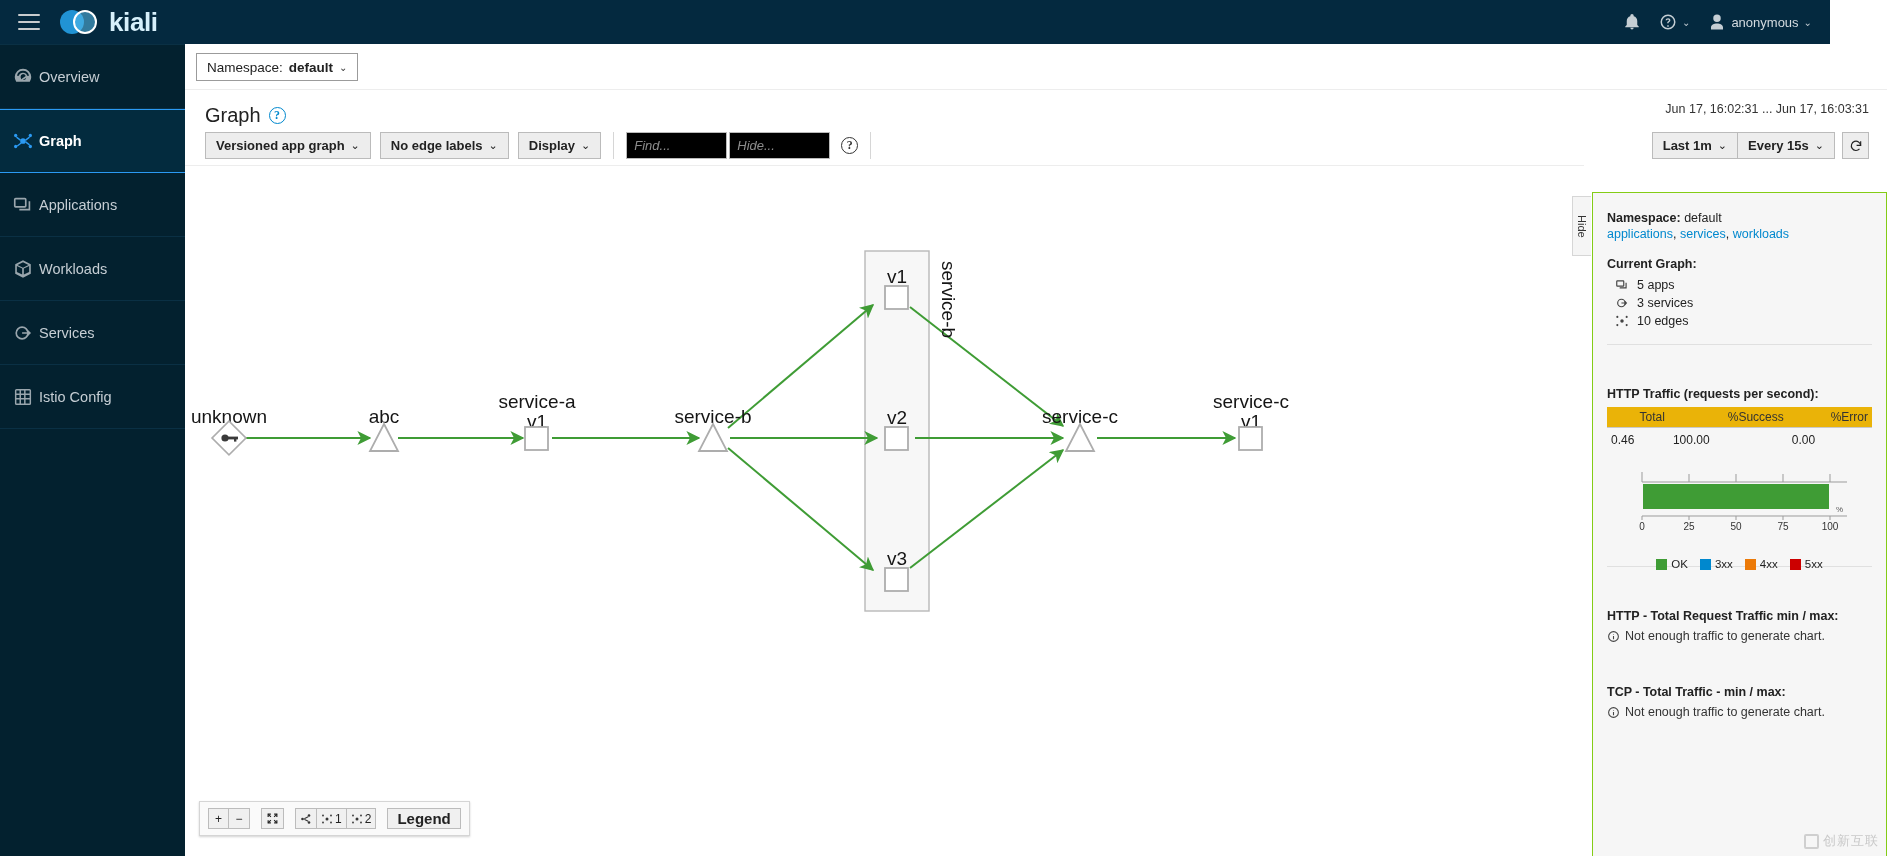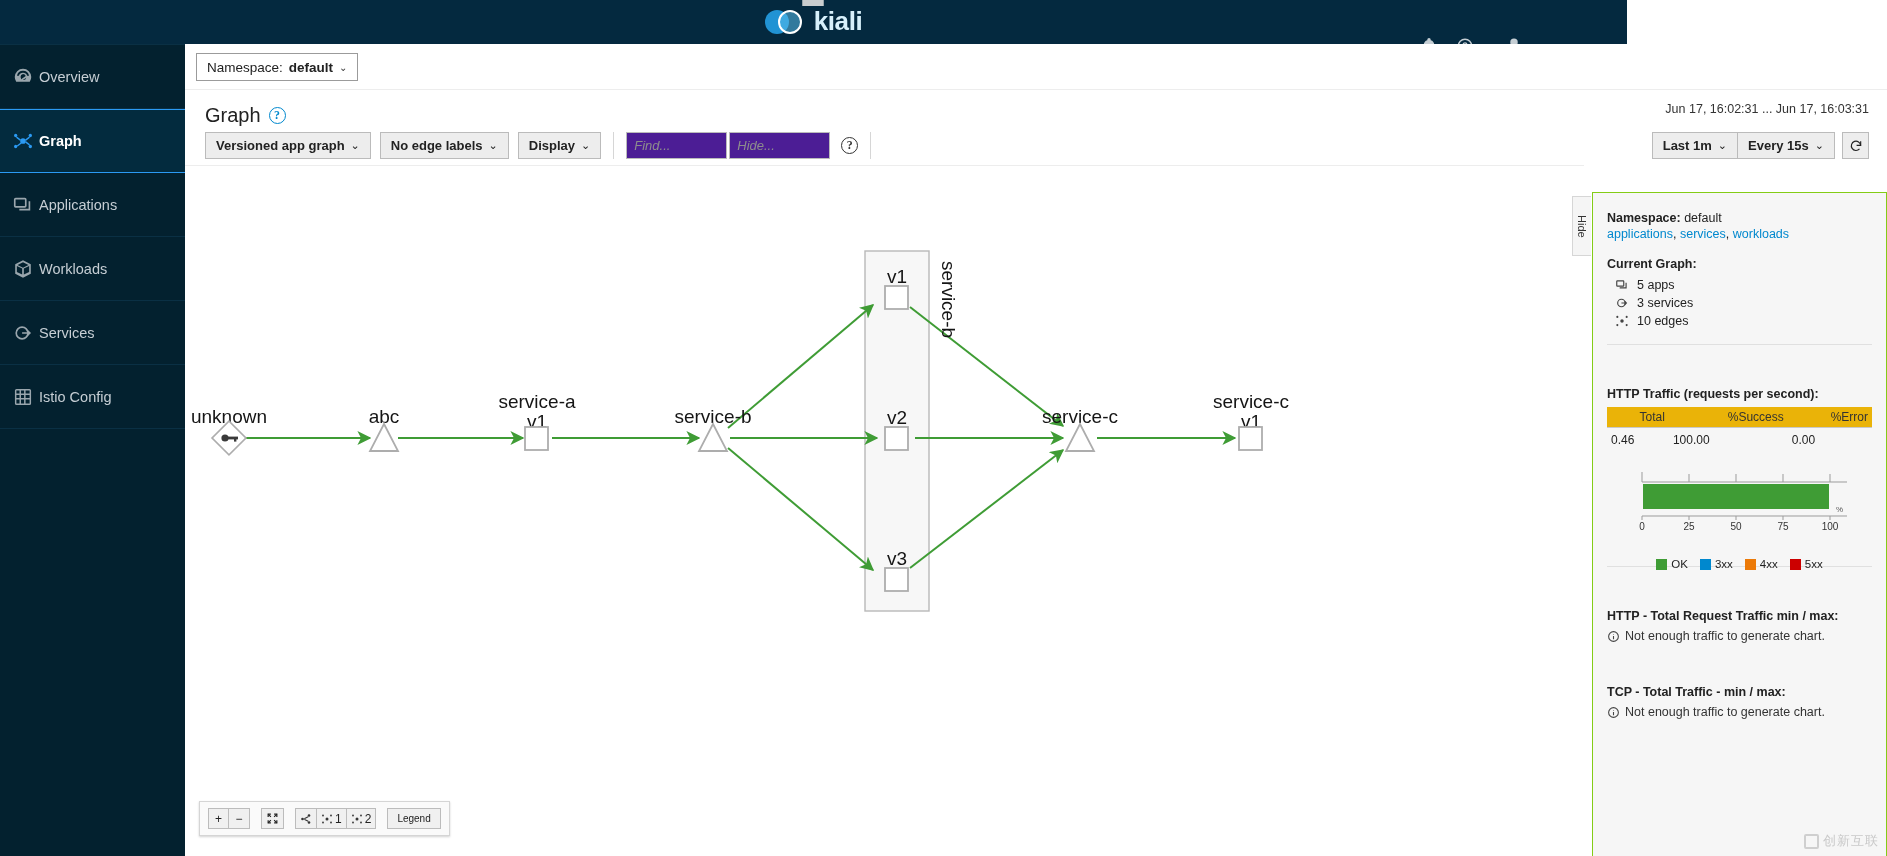--- a/index.html
+++ b/index.html
@@ -7,23 +7,23 @@
     width: 1887px; height: 856px;
     font-family: "Liberation Sans", sans-serif;
     font-size: 14px;
     background: #fff;
     overflow: hidden;
   }
   #app { position: relative; width: 1887px; height: 856px; }
 
   
   .masthead {
-    position: absolute; top: 0; left: 0; width: 1627px; height: 44px;
+    position: absolute; top: 0; left: 0; width: 1830px; height: 44px;
     background: #04293f;
-    display: flex; align-items: center; flex-direction: column;
+    display: flex; align-items: center;
   }
   .hamburger {
     width: 22px; height: 16px; margin-left: 18px; margin-right: 20px;
     display: flex; flex-direction: column; justify-content: space-between;
     cursor: pointer;
   }
   .hamburger span { display: block; height: 2px; background: #c9ccce; border-radius: 1px; }
   .brand { display: flex; align-items: center; gap: 9px; }
   .brand-logo { width: 40px; height: 28px; position: relative; }
   .brand-logo .c1 {
@@ -101,21 +101,21 @@
   .btn {
     height: 27px; padding: 0 10px; background: #ededed;
     border: 1px solid #bbb; font-size: 13px; font-weight: bold; color: #222;
     display: flex; align-items: center; gap: 6px; cursor: pointer;
     font-family: "Liberation Sans", sans-serif;
   }
   .btn .caret { font-weight: normal; font-size: 11px; }
   .toolbar .gap { width: 9px; }
   .divider-v { width: 1px; height: 27px; background: #d6d6d6; margin: 0 12px; }
   .txt-input {
-    height: 27px; width: 101px; border: 1px solid #bbb; background: #4c1d95;
+    height: 27px; width: 101px; border: 1px solid #bbb; background: #000000;
     font-size: 13px; font-style: italic; color: #8d8d8d; padding: 0 7px;
     font-family: "Liberation Sans", sans-serif;
   }
   .txt-input::placeholder { color: #8d8d8d; font-style: italic; opacity: 1; }
   .toolbar-right {
     position: absolute; right: 18px; top: 42px; display: flex; align-items: center; gap: 0;
   }
   .icon-btn {
     width: 27px; height: 27px; background: #ededed; border: 1px solid #bbb;
     display: flex; align-items: center; justify-content: center; cursor: pointer;
@@ -137,21 +137,21 @@
     display: flex; align-items: center; padding: 6px 8px; gap: 11px;
   }
   .tool-group { display: flex; }
   .tool-btn {
     min-width: 21px; height: 21px; padding: 0 4px;
     background: #f0f0f0; border: 1px solid #bcbcbc;
     display: flex; align-items: center; justify-content: center; gap: 2px;
     font-size: 12px; color: #222; cursor: pointer;
   }
   .tool-group .tool-btn + .tool-btn { border-left: none; }
-  .tool-btn.legend { padding: 0 9px; font-weight: normal; font-size: 10px; }
+  .tool-btn.legend { padding: 0 9px; font-weight: bold; font-size: 15px; }
 
   
   .hide-tab {
     position: absolute; top: 196px; left: 1572px; width: 19px; height: 60px;
     background: #f5f5f5; border: 1px solid #d6d6d6; border-right: none;
     display: flex; align-items: center; justify-content: center; cursor: pointer;
   }
   .hide-tab span {
     font-size: 11px; color: #333;
     writing-mode: vertical-rl; text-orientation: mixed;

